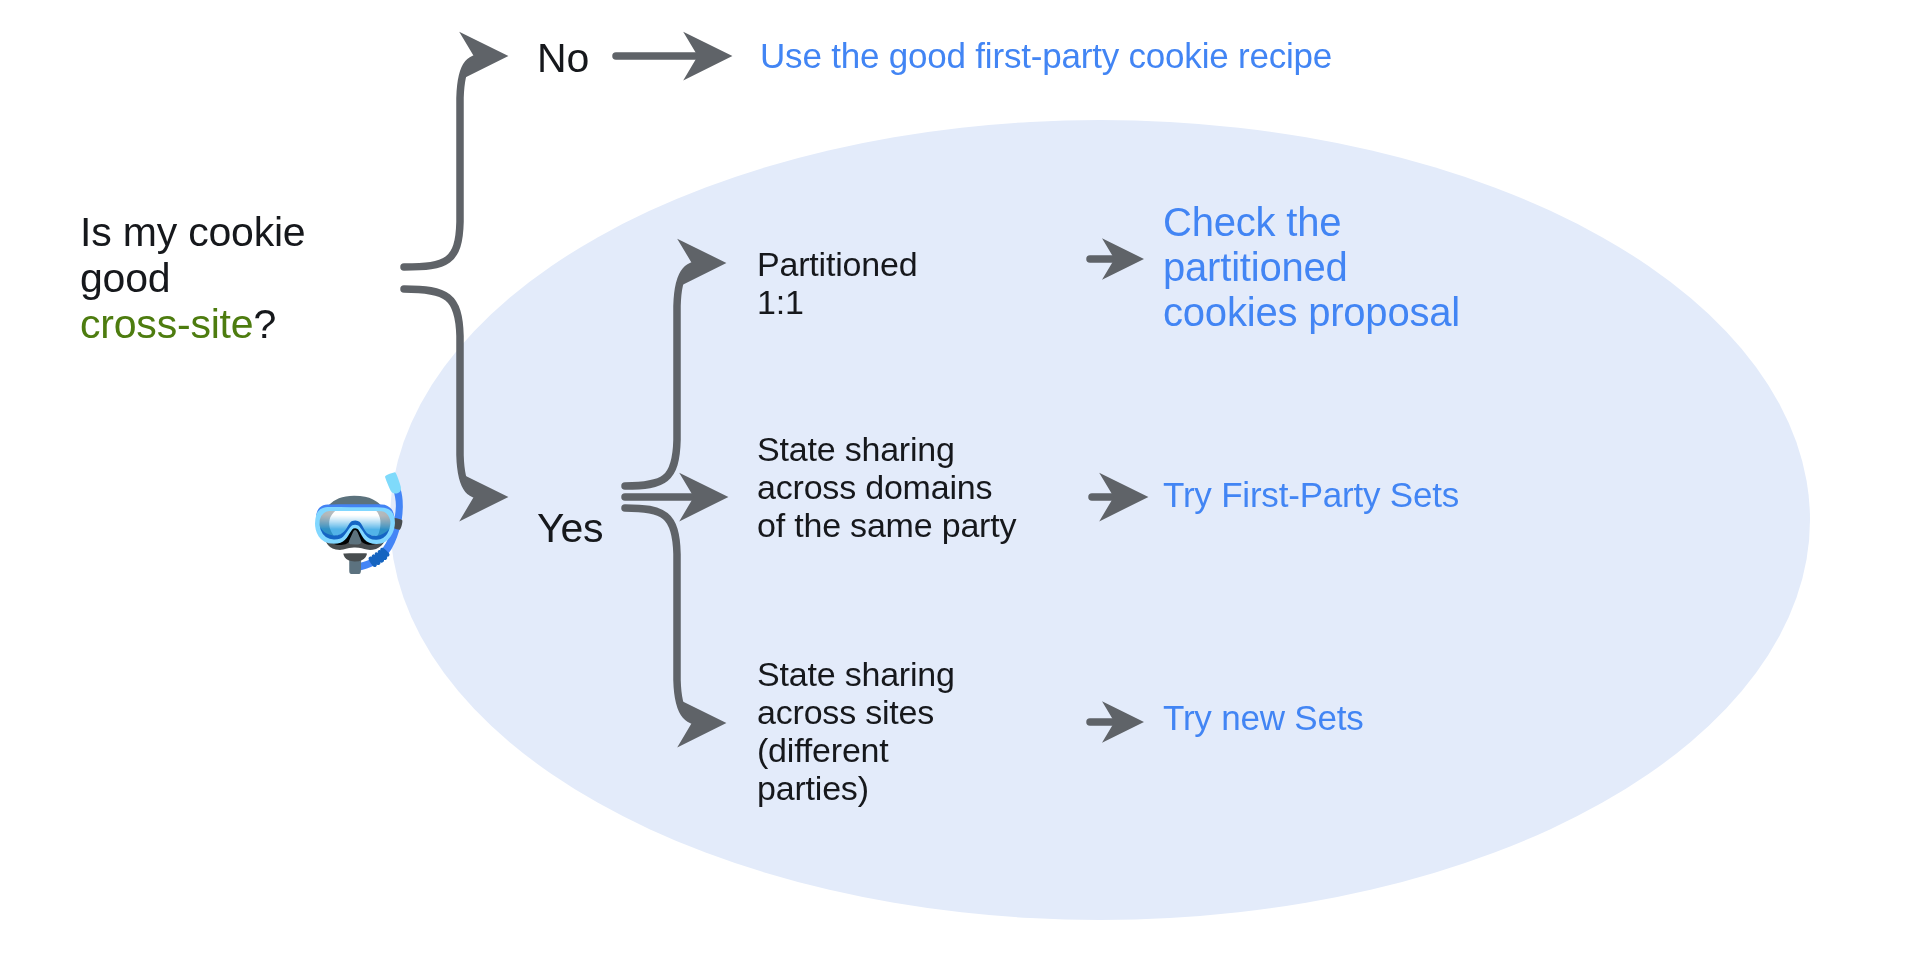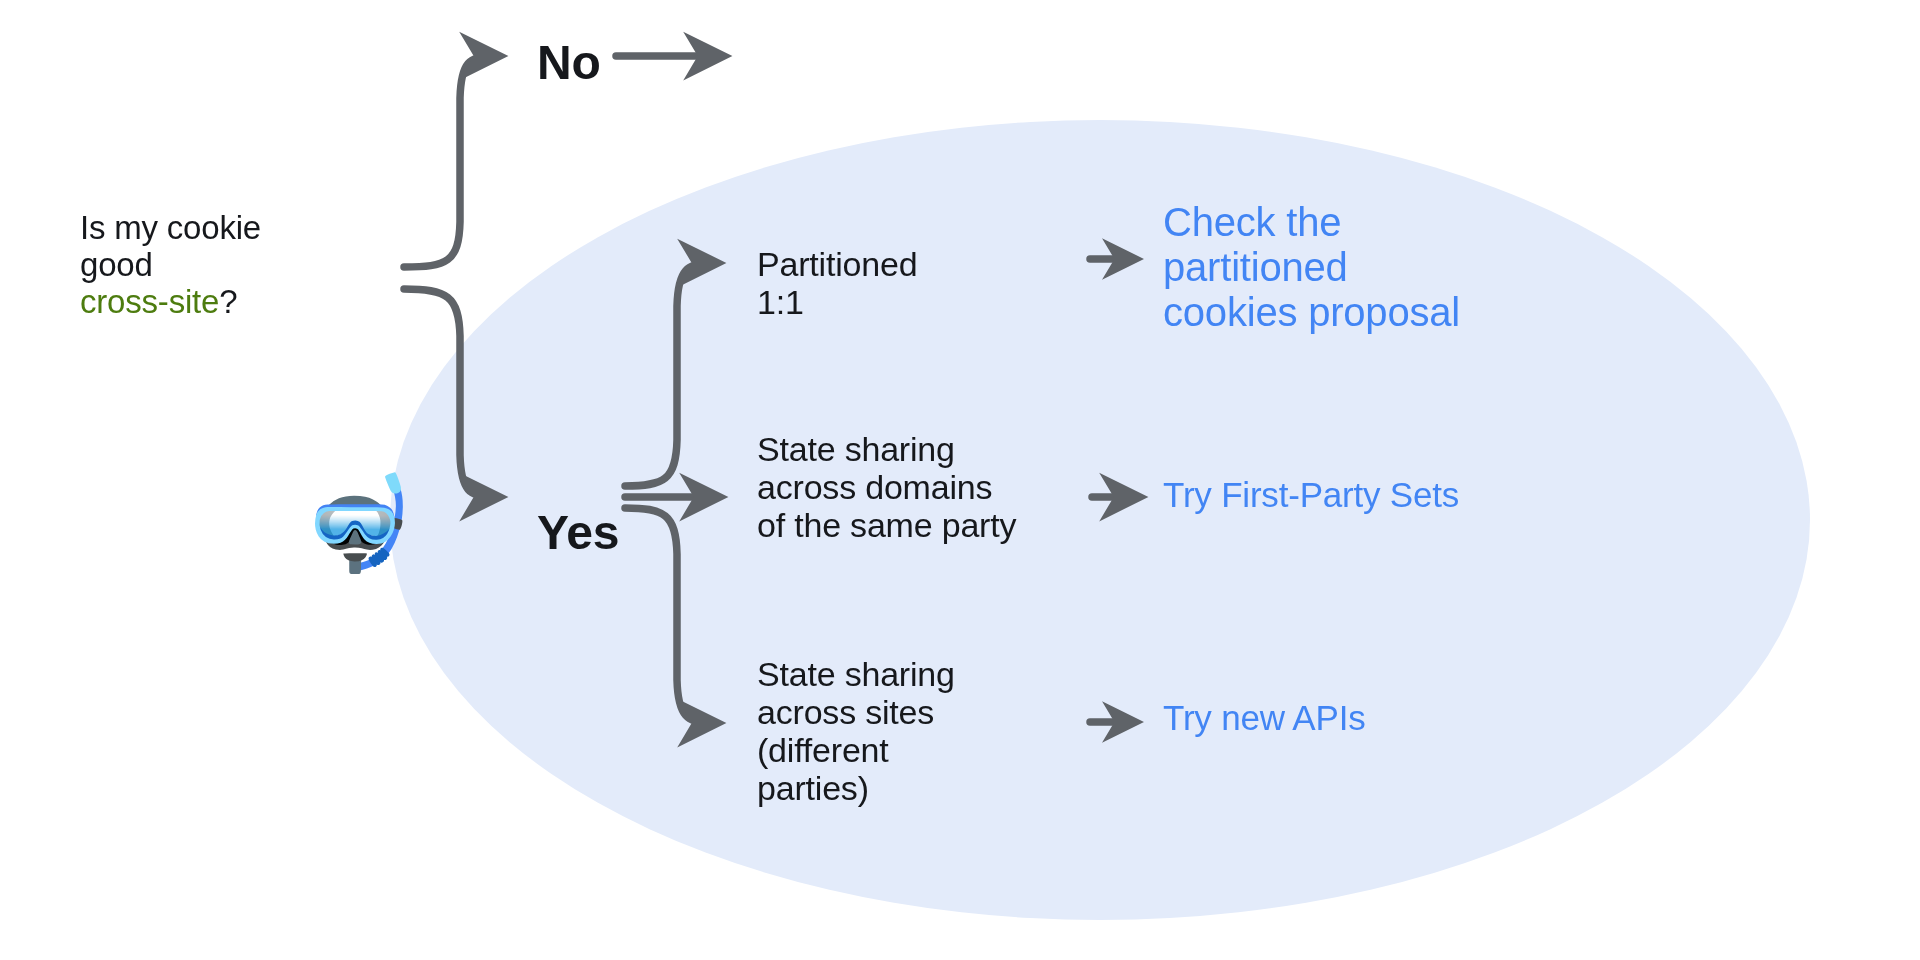--- a/index.html
+++ b/index.html
@@ -29,29 +29,29 @@
   .node {
     position: absolute;
     line-height: 1.12;
     white-space: pre-line;
     letter-spacing: -0.2px;
   }
   .q-node {
     left: 80px;
     top: 210px;
     width: 270px;
-    font-size: 33px;
+    font-size: 41px;
     color: #16181c;
     font-weight: 400;
   }
   .q-node .hl { color: #4d7c0f; }
   .label-node {
-    font-size: 48px;
+    font-size: 41px;
     color: #16181c;
-    font-weight: 700;
+    font-weight: 400;
   }
   .branch-node {
     font-size: 34px;
     color: #16181c;
     font-weight: 400;
   }
   .link-node {
     font-size: 40px;
     color: #4285f4;
     font-weight: 400;
@@ -118,33 +118,34 @@
       <path d="M 1090 722 L 1130 722" marker-end="url(#ah-sm)"></path>
     </g>
   </svg>
 
   <div class="node q-node"><span>Is my cookie</span><br><span>good</span><br><span class="hl">cross-site</span><span>?</span></div>
 
   <div id="mask-emoji">🤿</div>
 
   <div class="node label-node" id="node-no">No</div>
 
+  <div class="node link-node link-big" id="node-recipe">Use the good first-party cookie recipe</div>
 
   <div class="node label-node" id="node-yes">Yes</div>
 
   <div class="node branch-node" id="node-partitioned">Partitioned
 1:1</div>
   <div class="node link-node" id="node-check">Check the
 partitioned
 cookies proposal</div>
 
   <div class="node branch-node" id="node-state-domains">State sharing
 across domains
 of the same party</div>
   <div class="node link-node link-big" id="node-fps">Try First-Party Sets</div>
 
   <div class="node branch-node" id="node-state-sites">State sharing
 across sites
 (different
 parties)</div>
-  <div class="node link-node link-big" id="node-apis">Try new APIs</div>
+  <div class="node link-node link-big" id="node-apis">Try new Sets</div>
 
 </div>
 
 </body></html>

